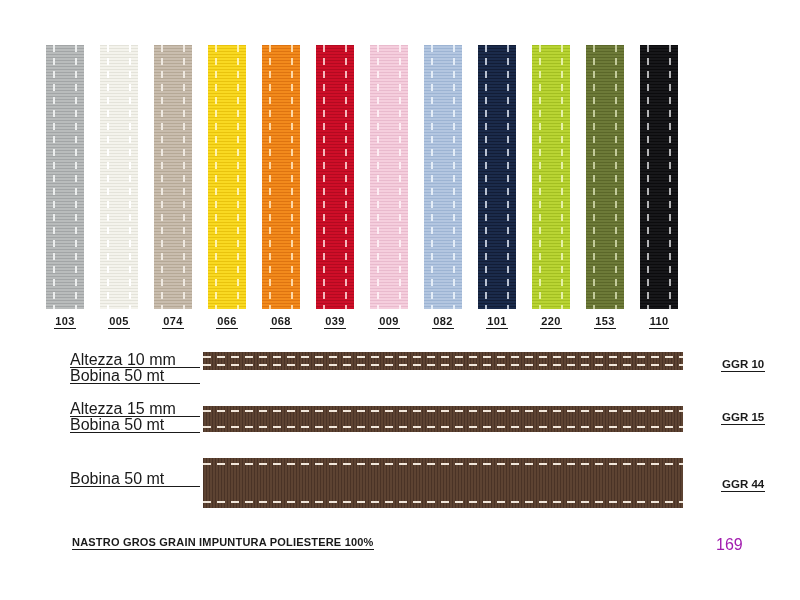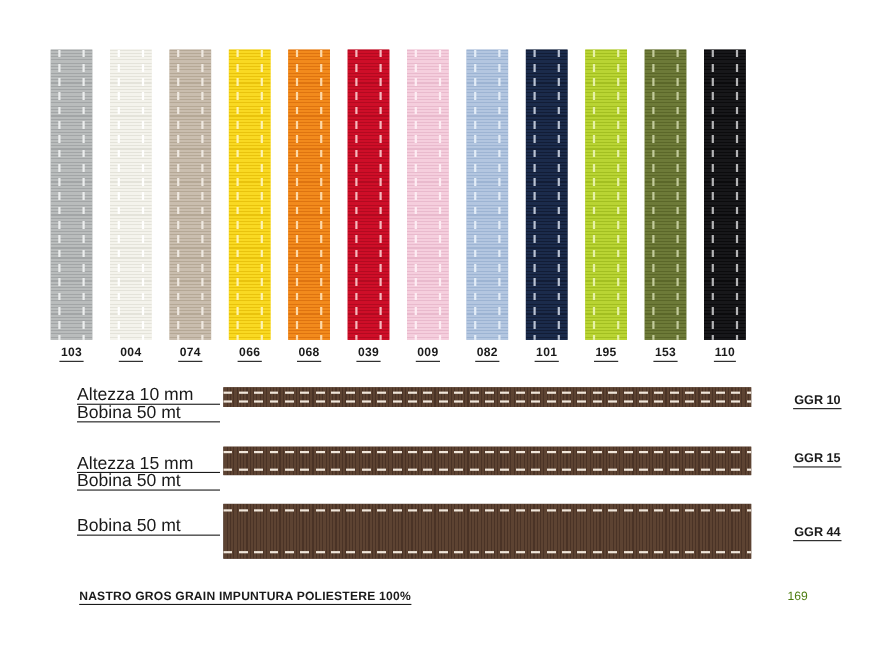--- a/index.html
+++ b/index.html
@@ -148,22 +148,22 @@
   }
   #footer-title span {
     border-bottom: 1px solid #1a1a1a;
     padding-bottom: 1px;
     display: inline-block;
   }
   #page-number {
     position: absolute;
     left: 716px;
     top: 536px;
-    font-size: 11px;
-    color: #4d7c0f;
+    font-size: 16px;
+    color: #a21caf;
   }
 </style>
 </head>
 <body>
 
 <div id="page">
 
   <div id="swatch-row">
       <div class="swatch-col">
         <div class="ribbon-v" style="background: rgb(185, 188, 188);">
@@ -172,21 +172,21 @@
           <div class="stitch-v right" style="background: repeating-linear-gradient(rgb(236, 238, 238) 0px, rgb(236, 238, 238) 7px, rgba(0, 0, 0, 0) 7px, rgba(0, 0, 0, 0) 13px);"></div>
         </div>
         <div class="code"><span>103</span></div>
       </div>
       <div class="swatch-col">
         <div class="ribbon-v" style="background: rgb(244, 243, 236);">
           <div class="ribs" style="background: repeating-linear-gradient(rgb(228, 227, 218) 0px, rgb(228, 227, 218) 1px, rgb(244, 243, 236) 1px, rgb(244, 243, 236) 3px);"></div>
           <div class="stitch-v left" style="background: repeating-linear-gradient(rgb(255, 255, 255) 0px, rgb(255, 255, 255) 7px, rgba(0, 0, 0, 0) 7px, rgba(0, 0, 0, 0) 13px);"></div>
           <div class="stitch-v right" style="background: repeating-linear-gradient(rgb(255, 255, 255) 0px, rgb(255, 255, 255) 7px, rgba(0, 0, 0, 0) 7px, rgba(0, 0, 0, 0) 13px);"></div>
         </div>
-        <div class="code"><span>004</span></div>
+        <div class="code"><span>005</span></div>
       </div>
       <div class="swatch-col">
         <div class="ribbon-v" style="background: rgb(201, 189, 174);">
           <div class="ribs" style="background: repeating-linear-gradient(rgb(181, 168, 150) 0px, rgb(181, 168, 150) 1px, rgb(201, 189, 174) 1px, rgb(201, 189, 174) 3px);"></div>
           <div class="stitch-v left" style="background: repeating-linear-gradient(rgb(239, 233, 225) 0px, rgb(239, 233, 225) 7px, rgba(0, 0, 0, 0) 7px, rgba(0, 0, 0, 0) 13px);"></div>
           <div class="stitch-v right" style="background: repeating-linear-gradient(rgb(239, 233, 225) 0px, rgb(239, 233, 225) 7px, rgba(0, 0, 0, 0) 7px, rgba(0, 0, 0, 0) 13px);"></div>
         </div>
         <div class="code"><span>074</span></div>
       </div>
       <div class="swatch-col">
@@ -236,21 +236,21 @@
           <div class="stitch-v right" style="background: repeating-linear-gradient(rgb(185, 194, 210) 0px, rgb(185, 194, 210) 7px, rgba(0, 0, 0, 0) 7px, rgba(0, 0, 0, 0) 13px);"></div>
         </div>
         <div class="code"><span>101</span></div>
       </div>
       <div class="swatch-col">
         <div class="ribbon-v" style="background: rgb(185, 212, 51);">
           <div class="ribs" style="background: repeating-linear-gradient(rgb(163, 191, 33) 0px, rgb(163, 191, 33) 1px, rgb(185, 212, 51) 1px, rgb(185, 212, 51) 3px);"></div>
           <div class="stitch-v left" style="background: repeating-linear-gradient(rgb(230, 241, 168) 0px, rgb(230, 241, 168) 7px, rgba(0, 0, 0, 0) 7px, rgba(0, 0, 0, 0) 13px);"></div>
           <div class="stitch-v right" style="background: repeating-linear-gradient(rgb(230, 241, 168) 0px, rgb(230, 241, 168) 7px, rgba(0, 0, 0, 0) 7px, rgba(0, 0, 0, 0) 13px);"></div>
         </div>
-        <div class="code"><span>195</span></div>
+        <div class="code"><span>220</span></div>
       </div>
       <div class="swatch-col">
         <div class="ribbon-v" style="background: rgb(109, 122, 56);">
           <div class="ribs" style="background: repeating-linear-gradient(rgb(91, 103, 41) 0px, rgb(91, 103, 41) 1px, rgb(109, 122, 56) 1px, rgb(109, 122, 56) 3px);"></div>
           <div class="stitch-v left" style="background: repeating-linear-gradient(rgb(195, 203, 155) 0px, rgb(195, 203, 155) 7px, rgba(0, 0, 0, 0) 7px, rgba(0, 0, 0, 0) 13px);"></div>
           <div class="stitch-v right" style="background: repeating-linear-gradient(rgb(195, 203, 155) 0px, rgb(195, 203, 155) 7px, rgba(0, 0, 0, 0) 7px, rgba(0, 0, 0, 0) 13px);"></div>
         </div>
         <div class="code"><span>153</span></div>
       </div>
       <div class="swatch-col">
@@ -270,21 +270,21 @@
           <span class="l2">Bobina 50 mt</span>
         </div>
         <div class="ribbon-h" style="top: 12px; height: 18px; background: rgb(93, 67, 50);">
           <div class="ribs" style="background: repeating-linear-gradient(to right, rgb(74, 51, 38) 0px, rgb(74, 51, 38) 1px, rgb(93, 67, 50) 1px, rgb(93, 67, 50) 3px);"></div>
           <div class="stitch-h" style="top: 4px; background: repeating-linear-gradient(to right, rgb(240, 230, 218) 0px, rgb(240, 230, 218) 8px, rgba(0, 0, 0, 0) 8px, rgba(0, 0, 0, 0) 14px);"></div>
           <div class="stitch-h" style="bottom: 4px; background: repeating-linear-gradient(to right, rgb(240, 230, 218) 0px, rgb(240, 230, 218) 8px, rgba(0, 0, 0, 0) 8px, rgba(0, 0, 0, 0) 14px);"></div>
         </div>
         <div class="sample-code" style="top: 18px;"><span>GGR 10</span></div>
       </div>
       <div class="sample-row" style="top: 340px; height: 0px;">
-        <div class="sample-label" style="top: 75px;">
+        <div class="sample-label" style="top: 62px;">
           <span class="l1">Altezza 15 mm</span>
           <span class="l2">Bobina 50 mt</span>
         </div>
         <div class="ribbon-h" style="top: 66px; height: 26px; background: rgb(93, 67, 50);">
           <div class="ribs" style="background: repeating-linear-gradient(to right, rgb(74, 51, 38) 0px, rgb(74, 51, 38) 1px, rgb(93, 67, 50) 1px, rgb(93, 67, 50) 3px);"></div>
           <div class="stitch-h" style="top: 4px; background: repeating-linear-gradient(to right, rgb(240, 230, 218) 0px, rgb(240, 230, 218) 8px, rgba(0, 0, 0, 0) 8px, rgba(0, 0, 0, 0) 14px);"></div>
           <div class="stitch-h" style="bottom: 4px; background: repeating-linear-gradient(to right, rgb(240, 230, 218) 0px, rgb(240, 230, 218) 8px, rgba(0, 0, 0, 0) 8px, rgba(0, 0, 0, 0) 14px);"></div>
         </div>
         <div class="sample-code" style="top: 71px;"><span>GGR 15</span></div>
       </div>

